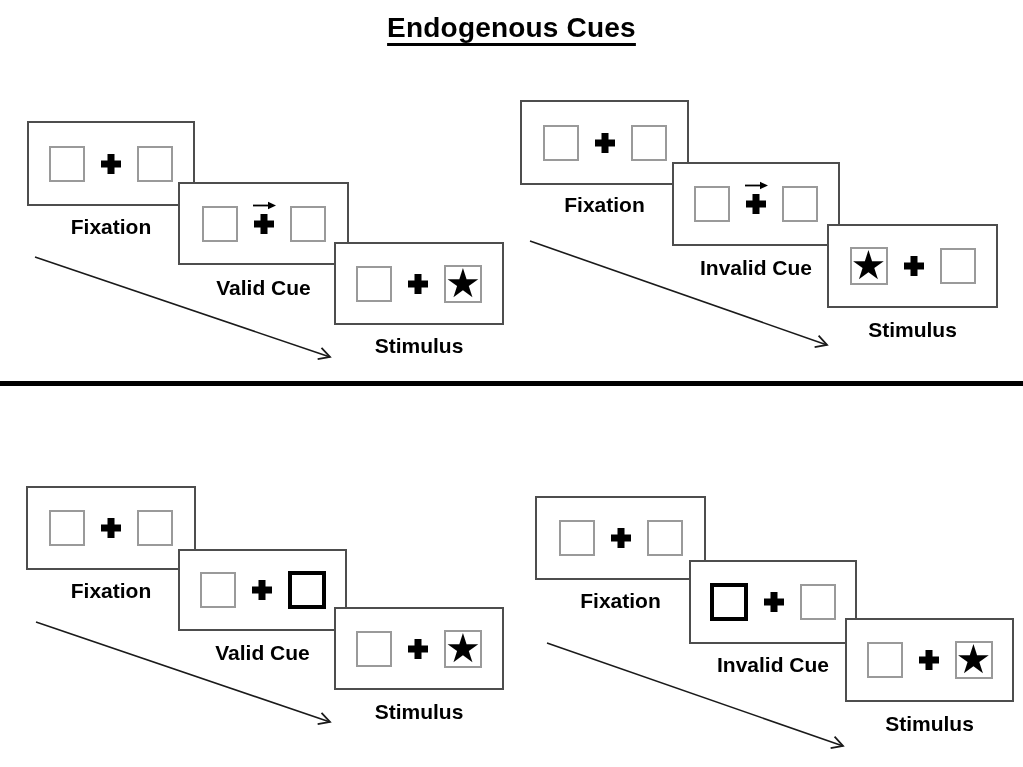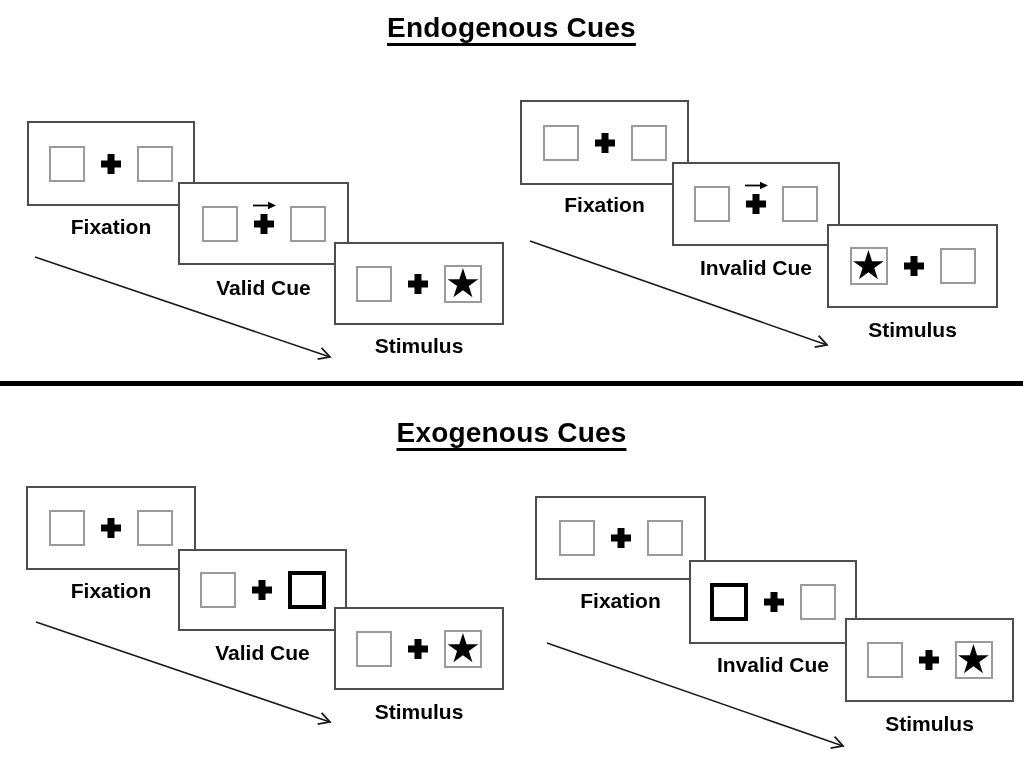--- a/index.html
+++ b/index.html
@@ -106,21 +106,20 @@
     <span class="sq star-box">
         <span class="star">★</span>
       </span>
     <span class="plus"></span>
     <span class="sq"></span>
   </div>
   <div class="step-label" style="left:827px;top:318px;width:171px;">Stimulus</div>
 
   <div class="divider" style="top:381px;"></div>
 
-  <div class="section-title" style="top:417px;">Exogenous Cues</div>
 
   <div class="card" style="left:26px;top:486px;width:170px;height:84px;">
     <span class="sq"></span>
     <span class="plus"></span>
     <span class="sq"></span>
   </div>
   <div class="step-label" style="left:26px;top:579px;width:170px;">Fixation</div>
 
   <div class="card" style="left:178px;top:549px;width:169px;height:82px;">
     <span class="sq"></span>

